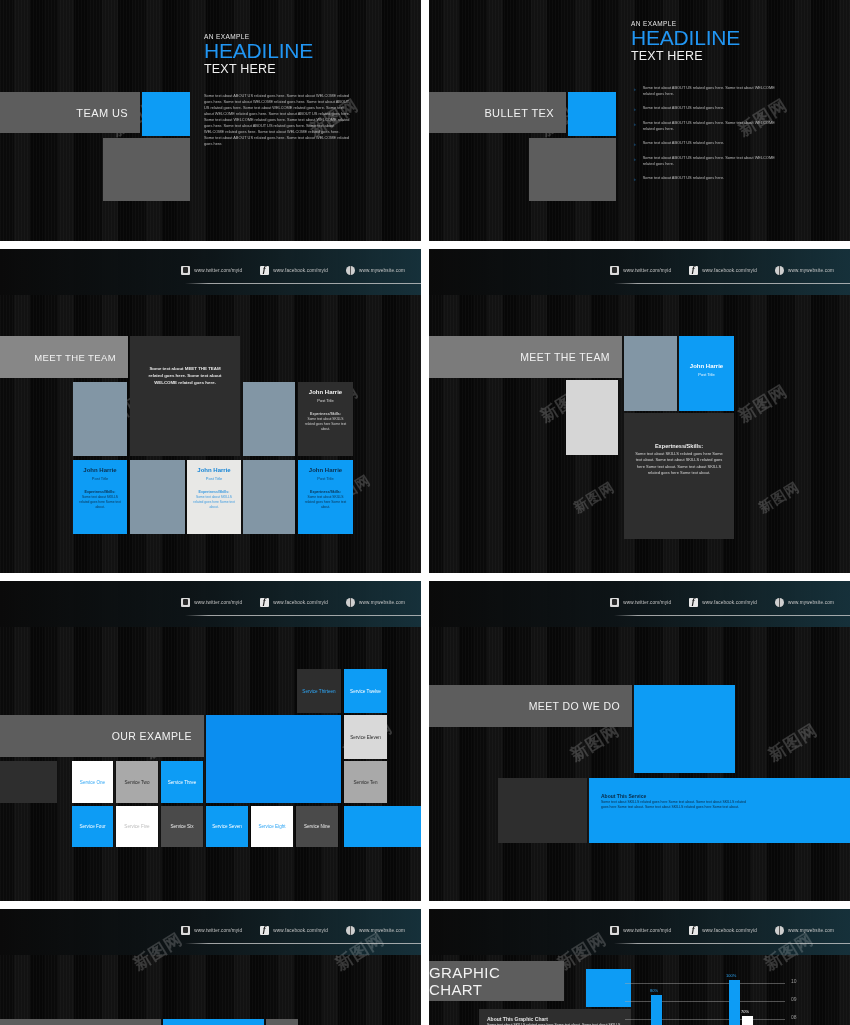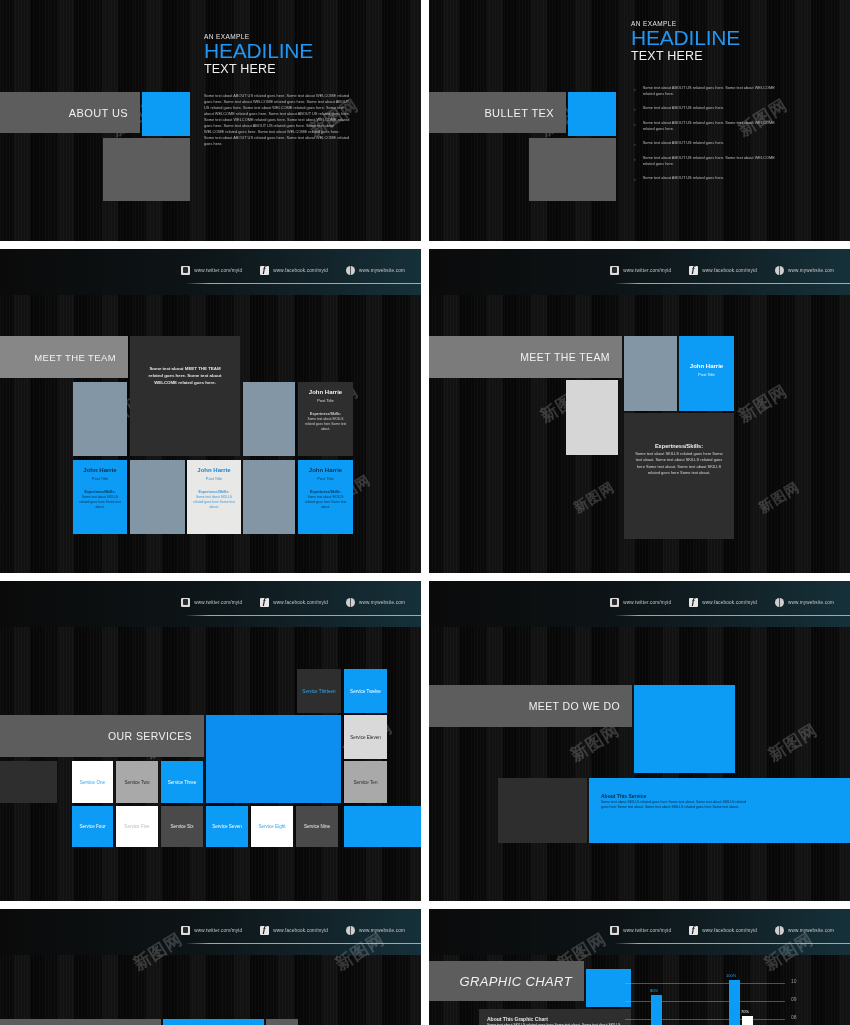--- a/index.html
+++ b/index.html
@@ -152,21 +152,21 @@
 </head>
 <body>
 
 <div class="sheet">
 
   <div class="slide">
     <div class="wm a">新图网</div>
     <div class="wm b">新图网</div>
 
     <div class="titlebar" style="left:0;top:92px;width:140px;height:41px;font-size:11px;">
-      <span>ABOUT US</span>
+      <span>TEAM US</span>
     </div>
     <div class="tile blue" style="left:142px;top:92px;width:48px;height:44px;"></div>
     <div class="tile gray" style="left:103px;top:138px;width:87px;height:63px;"></div>
 
     <div class="hl" style="left:204px;top:33px;">
       <div class="kicker">AN EXAMPLE</div>
       <div class="big">HEADILINE</div>
       <div class="sub">TEXT HERE</div>
     </div>
     <div class="body-copy" style="left:204px;top:93px;width:146px;">Some text about ABOUT US related goes here. Some text about WELCOME related goes here. Some text about WELCOME related goes here. Some text about ABOUT US related goes here. Some text about WELCOME related goes here. Some text about WELCOME related goes here. Some text about ABOUT US related goes here. Some text about WELCOME related goes here. Some text about WELCOME related goes here. Some text about ABOUT US related goes here. Some text about WELCOME related goes here. Some text about WELCOME related goes here. Some text about ABOUT US related goes here. Some text about WELCOME related goes here.</div>
@@ -337,21 +337,21 @@
     <div class="wm b" style="left:81%;top:46%;">新图网</div>
 
     <div class="svc gray-d t-blue" style="left:297px;top:666px;width:44px;height:44px;top:0;position:absolute;left:297px;top:88px;">
       <span>Service Thirteen</span>
     </div>
     <div class="svc blue t-white" style="position:absolute;left:344px;top:88px;width:43px;height:44px;">
       <span>Service Twelve</span>
     </div>
 
     <div class="titlebar" style="left:0;top:134px;width:204px;height:42px;font-size:10.5px;">
-      <span>OUR SERVICES</span>
+      <span>OUR EXAMPLE</span>
     </div>
 
     <div class="tile blue2" style="left:206px;top:134px;width:135px;height:88px;"></div>
 
     <div class="svc offwhite t-dark" style="position:absolute;left:344px;top:134px;width:43px;height:44px;background:#d9d9d9;">
       <span>Service Eleven</span>
     </div>
     <div class="svc gray-l t-dark" style="position:absolute;left:344px;top:180px;width:43px;height:42px;">
       <span>Service Ten</span>
     </div>
@@ -482,21 +482,21 @@
 
       <div class="bar blue" style="left:104px;top:13px;width:11px;height:69px;"></div>
       <div class="barlab" style="left:101px;top:6px;">100%</div>
 
       <div class="bar" style="left:117px;top:49px;width:11px;height:33px;background:#ffffff;"></div>
       <div class="barlab" style="left:116px;top:42px;color:#ffffff;">70%</div>
     </div>
 
     <div class="tile blue" style="left:157px;top:60px;width:45px;height:38px;"></div>
 
-    <div class="titlebar" style="left:0;top:52px;width:155px;height:40px;font-size:13px;font-style:italic;">
+    <div class="titlebar" style="left:0;top:52px;width:135px;height:40px;font-size:15px;">
       <span>GRAPHIC CHART</span>
     </div>
 
     <div class="tile gray-d" style="left:50px;top:100px;width:152px;height:40px;"></div>
     <div class="panel-txt" style="left:58px;top:106px;width:140px;color:#e4e4e4;">
       <div class="ph">About This Graphic Chart</div>
       <div class="pb">Some text about SKILLS related goes here Some text about. Some text about SKILLS related goes here Some text about. Some text about.</div>
     </div>
   </div>
 

